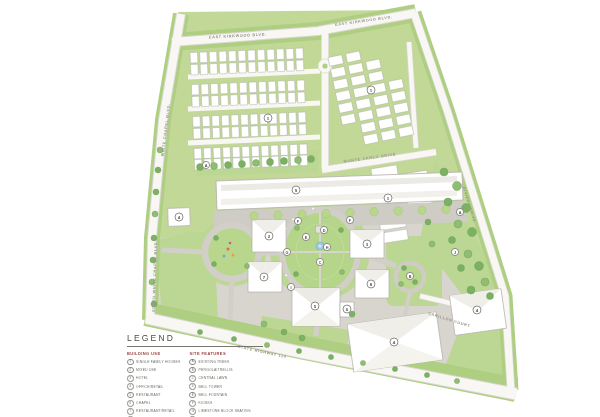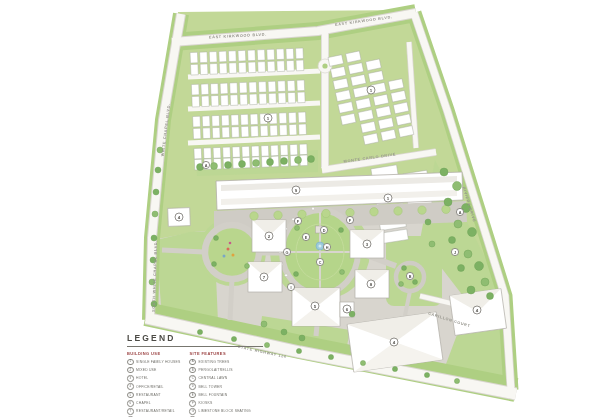--- a/index.html
+++ b/index.html
@@ -1,21 +1,21 @@
 <!DOCTYPE html>
 <html><head>
 <meta charset="utf-8">
 <style>
   html,body{margin:0;padding:0;background:#fff}
   .stage{position:relative;width:600px;height:417px;background:#ffffff;overflow:hidden;
          font-family:"Liberation Sans",sans-serif}
   .stage svg{position:absolute;left:0;top:0}
   
   .legend{position:absolute;left:127px;top:333px;width:136px}
-  .leg-title{font-size:8.5px;font-weight:bold;letter-spacing:2.2px;color:#4c4b46;
+  .leg-title{font-size:8.5px;font-weight:normal;letter-spacing:2.2px;color:#4c4b46;
              border-bottom:1px solid #77766f;padding-bottom:3px;margin-bottom:4px}
   .leg-cols{display:flex;gap:9px}
   .leg-col{flex:0 0 auto}
   .leg-h{font-size:4px;font-weight:bold;color:#9c4444;letter-spacing:.4px;margin:0 0 2.5px 0}
   .leg-row{display:flex;align-items:center;gap:2.5px;margin-bottom:1.7px}
   .leg-key{flex:0 0 auto;width:4.6px;height:4.6px;border:.5px solid #8a8983;border-radius:50%;
            font-size:2.8px;color:#6b6a64;display:flex;align-items:center;justify-content:center;line-height:1}
   .leg-text{font-size:3.4px;color:#6f6e68;letter-spacing:.2px;white-space:nowrap}
   
   text.street{font-size:3.8px;font-weight:bold;fill:#95948c;letter-spacing:.7px;text-anchor:middle}

